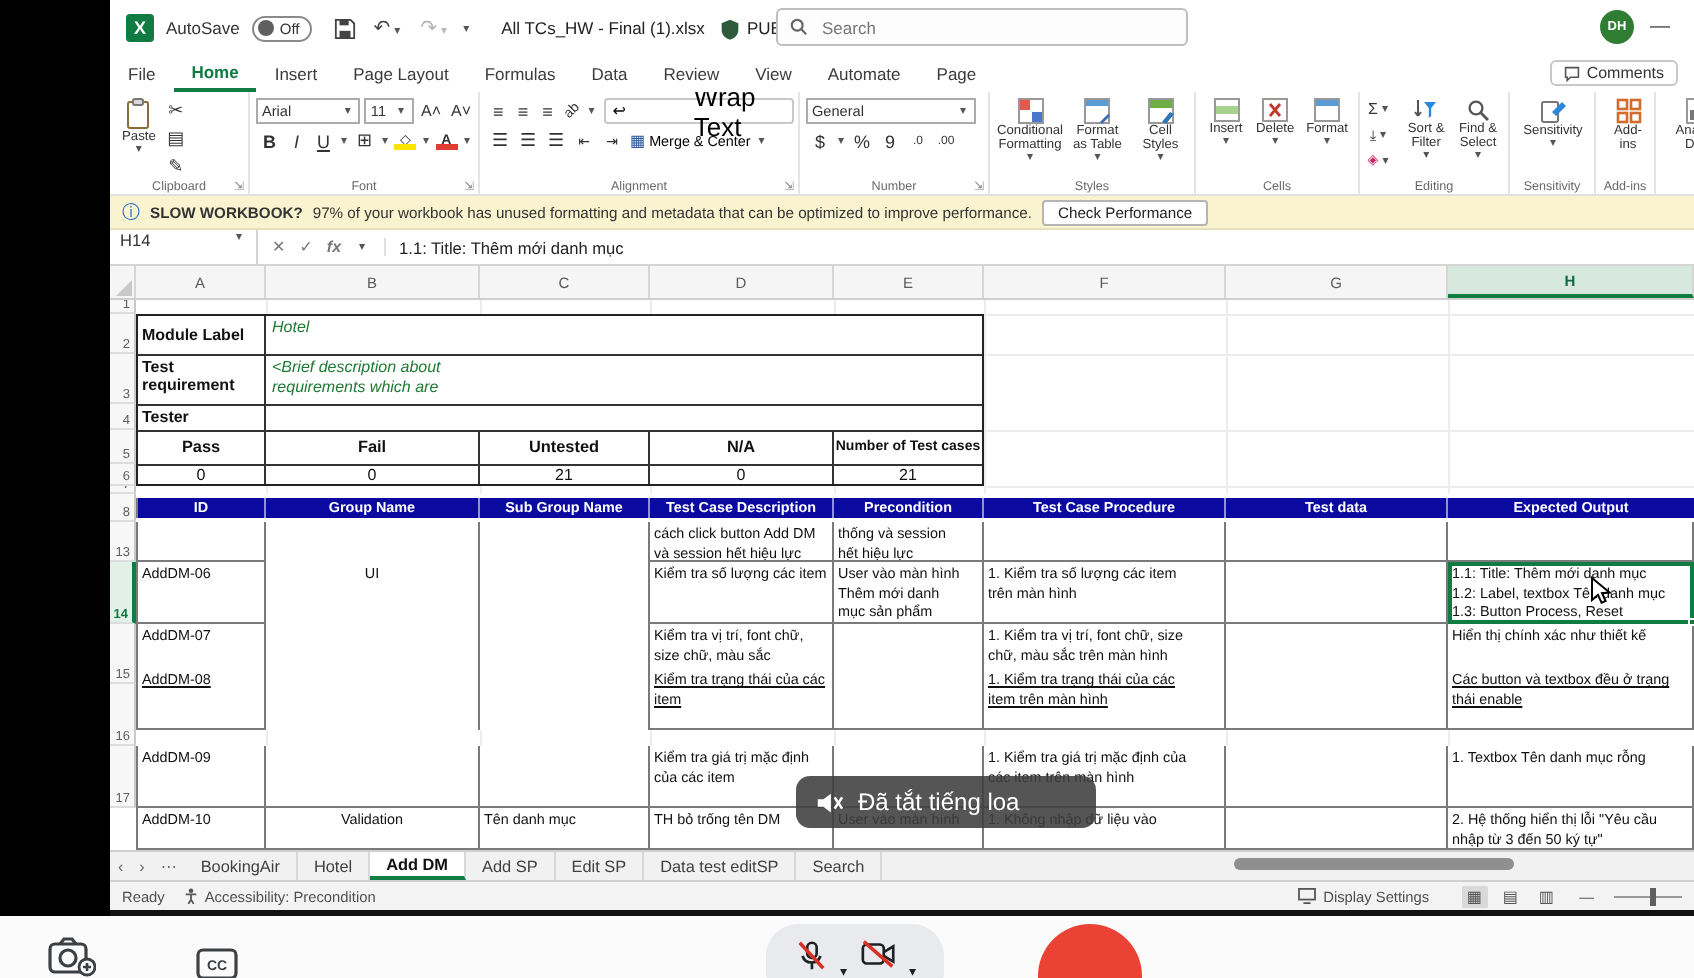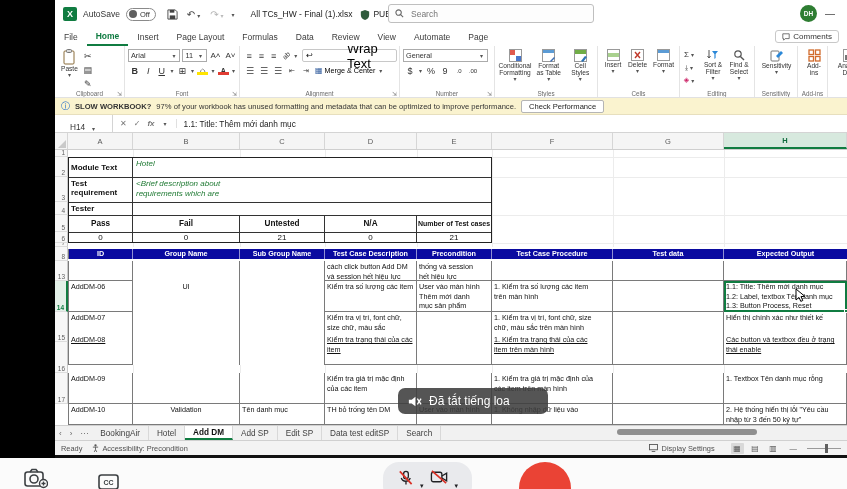--- a/index.html
+++ b/index.html
@@ -36,21 +36,21 @@
   .sicon{width:14px;height:13px;font-size:9px;color:#333;display:inline-flex;align-items:center;justify-content:center;}
   .bigbtn{display:flex;flex-direction:column;align-items:center;font-size:6.6px;color:#333;line-height:7px;text-align:center;padding:0 3px;}
   .cbar{display:inline-block;width:11px;height:3px;margin-top:-2px;}
   .glyphrow{display:flex;align-items:center;}
   
   #notif{left:0;top:98px;width:792px;height:17px;background:#FAF3CF;display:flex;align-items:center;font-size:7.6px;color:#333;padding:0 6px;gap:5px;border-bottom:1px solid #e7dfbe;}
   #notif .info{color:#1a66c9;font-size:9px;}
   #check-perf{border:1px solid #b5b5b5;background:#fff;border-radius:2px;padding:1px 7px;font-size:7.6px;color:#222;}
   
   #formulabar{left:0;top:115px;width:792px;height:18px;background:#fff;border-bottom:1px solid #d4d4d4;display:flex;align-items:center;font-size:8.3px;color:#333;}
-  #namebox{width:58px;height:100%;border-right:1px solid #d4d4d4;display:flex;align-items:flex-end;justify-content:space-between;padding:0 15px;}
+  #namebox{width:74px;height:100%;border-right:1px solid #d4d4d4;display:flex;align-items:flex-start;justify-content:space-between;padding:0 5px;}
   .fbtns{display:flex;align-items:center;gap:7px;padding:0 7px;border-right:1px solid #e0e0e0;color:#777;font-size:8px;}
   #formula-text{padding:0 7px;color:#222;}
   
   #colheads{left:0;top:133px;width:792px;height:17px;display:flex;background:#f5f5f5;border-bottom:1px solid #cfcfcf;font-size:7.5px;color:#5a5a5a;}
   .chcell{border-right:1px solid #d6d6d6;display:flex;align-items:center;justify-content:center;height:100%;}
   .chcell.sel{background:#D7E9DE;color:#0F6C3D;border-bottom:2px solid #107C41;font-weight:bold;}
   #corner{width:13px;position:relative;background:#f5f5f5;border-right:1px solid #d6d6d6;}
   #corner:after{content:"";position:absolute;right:1px;bottom:1px;border-left:8px solid transparent;border-bottom:8px solid #c9c9c9;}
   
   #canvas{left:0;top:150px;width:792px;height:275px;background:#fff;overflow:hidden;}
@@ -439,21 +439,21 @@
       <span class="gcell" style="top:93px;height:4px;">7</span>
       <span class="gcell" style="top:97px;height:14px;">8</span>
       <span class="gcell" style="top:111px;height:20px;">13</span>
       <span class="gcell gsel" style="top:131px;height:31px;">14</span>
       <span class="gcell" style="top:162px;height:30px;">15</span>
       <span class="gcell" style="top:192px;height:31px;">16</span>
       <span class="gcell" style="top:223px;height:31px;">17</span>
 
       <div class="abs" id="summary">
         <div class="srow" style="height:20px;">
-          <span class="slabel" style="display:flex;align-items:center;">Module Text</span>
+          <span class="slabel" style="display:flex;align-items:center;">Module Label</span>
           <span class="sval">Hotel</span>
         </div>
         <div class="srow" style="height:25px;">
           <span class="slabel">Test requirement</span>
           <span class="sval" style="white-space:pre-line;">&lt;Brief description about
 requirements which are</span>
         </div>
         <div class="srow" style="height:13px;">
           <span class="slabel">Tester</span>
           <span class="sval"></span>

